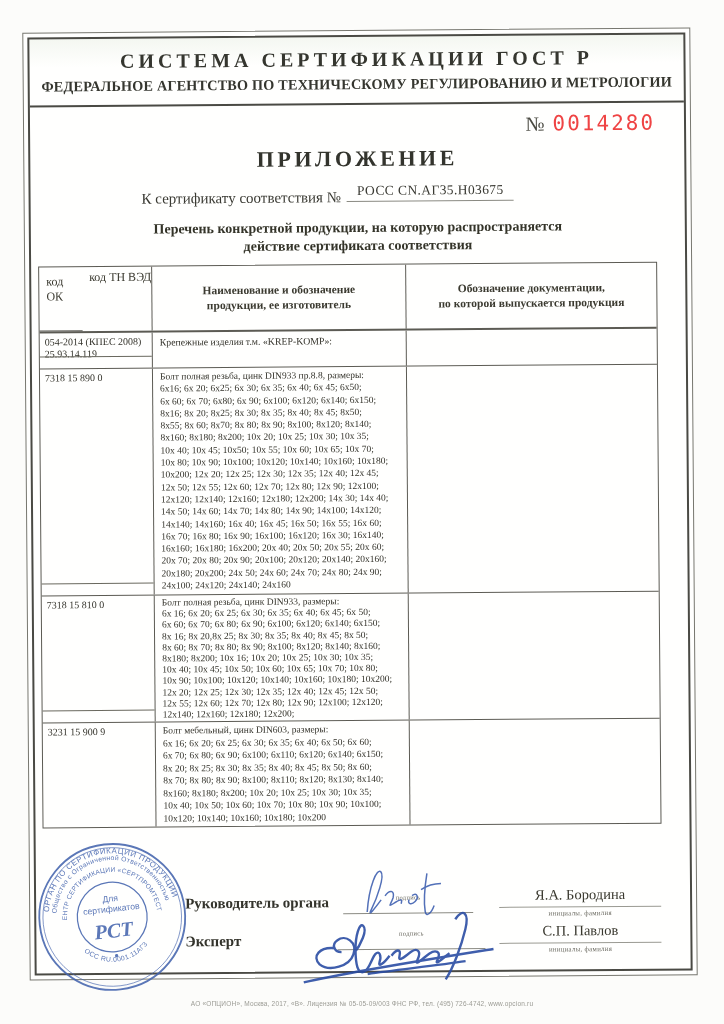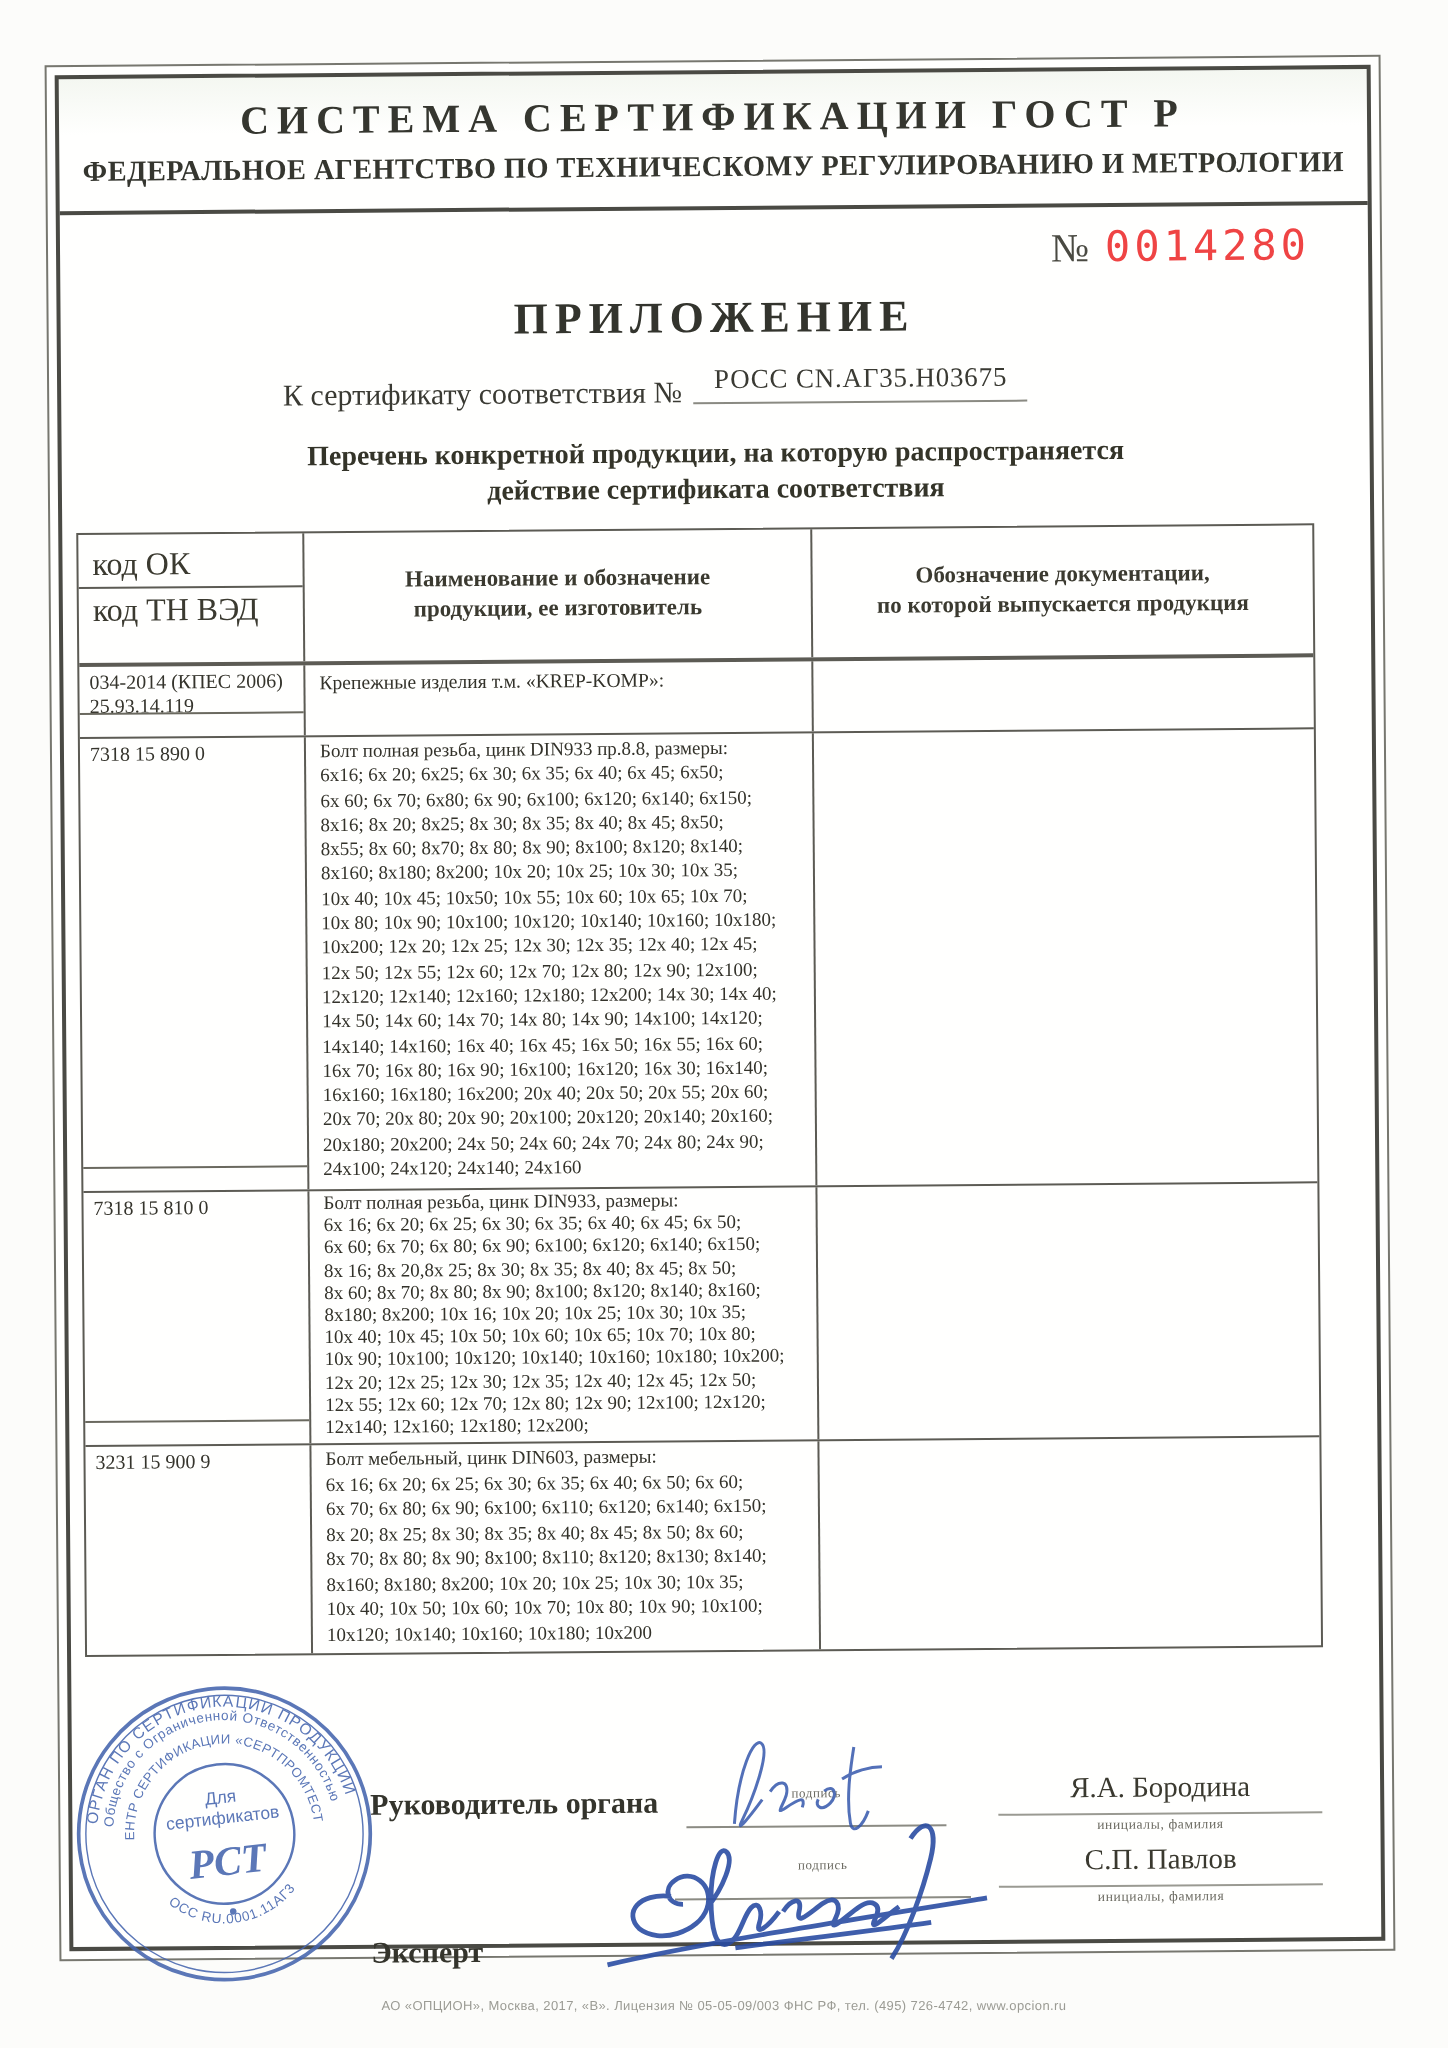--- a/index.html
+++ b/index.html
@@ -31,41 +31,41 @@
   .cert-line{position:absolute;top:158px;left:0;right:60px;text-align:center;white-space:nowrap;}
   .cert-line .cl-label{font-size:15px;color:#3a3a33;}
   .cert-no-wrap{display:inline-block;border-bottom:1px solid #8a8a82;padding:0 10px 2px 10px;transform:translateY(-7px);margin-left:6px;}
   .cert-no-wrap .cl-value{font-size:13.5px;letter-spacing:0.4px;color:#3a3a33;}
 
   .subtitle{position:absolute;top:189px;left:0;right:0;text-align:center;font-size:14px;font-weight:bold;line-height:17.5px;color:#343429;}
 
   
   .ptable{position:absolute;left:14px;top:234px;width:617px;border:1px solid #5c5b54;background:#fffffe;}
   .thead{display:grid;grid-template-columns:113px 254px 1fr;height:64px;border-bottom:2px solid #5c5b54;}
-  .th-codes{border-right:1px solid #5c5b54;display:flex;flex-direction:column;font-size:16px;color:#3b3a30;}
+  .th-codes{border-right:1px solid #5c5b54;display:flex;flex-direction:row;font-size:12px;color:#3b3a30;}
   .th-codes .thc-top{flex:1;border-bottom:1px solid #5c5b54;padding:7px 0 0 7px;}
   .th-codes .thc-bottom{height:22px;padding:3px 0 12px 7px;}
   .th-cell{display:flex;align-items:center;justify-content:center;text-align:center;font-size:11.5px;font-weight:bold;line-height:15px;color:#3b3a30;padding:0 14px;}
   .th-name{border-right:1px solid #5c5b54;}
   .trow{display:grid;grid-template-columns:113px 254px 1fr;border-bottom:1px solid #5c5b54;}
   .trow:last-child{border-bottom:none;}
   .td-code{border-right:1px solid #5c5b54;position:relative;padding:3px 4px 0 5px;font-size:10px;line-height:12px;color:#35342c;}
   .td-code .code-subline{position:absolute;left:0;right:0;bottom:11px;border-bottom:1px solid #6a695f;}
   .td-prod{border-right:1px solid #5c5b54;padding:2px 4px 0 7px;font-size:9.5px;color:#33322a;white-space:pre-line;}
   .td-doc{padding:2px 4px;}
   .row-a{height:35px;}
   .row-b{height:226px;} .row-b .td-prod{line-height:12.3px;}
   .row-c{height:126px;} .row-c .td-prod{line-height:11.2px;}
   .row-d{height:104px;} .row-d .td-prod{line-height:12.5px;}
   .row-a .td-prod{font-size:9.8px;line-height:12px;padding-top:4px;}
 
   
   .role{position:absolute;font-size:15px;font-weight:bold;color:#34342c;white-space:nowrap;}
   .role-head{left:156px;top:864px;}
-  .role-expert{left:156px;top:902px;margin-top:36px;}
+  .role-expert{left:156px;top:902px;}
   .sig-line{position:absolute;border-bottom:1px solid #8b8b83;text-align:center;}
   .sig-line .sub-label{position:absolute;top:2px;left:0;right:0;font-size:6.5px;color:#6d6c63;letter-spacing:0.3px;}
   .sig1-line{left:314px;top:862px;width:130px;height:21px;}
   .sig2-line{left:308px;top:898px;width:148px;height:21px;}
   .name-block{position:absolute;width:162px;text-align:center;}
   .name-block .person{font-size:14.5px;color:#3a392f;padding-bottom:3px;border-bottom:1px solid #9a9a92;}
   .name-block .sub-label{font-size:6.8px;color:#6d6c63;padding-top:2px;letter-spacing:0.3px;}
   .nb1{left:470px;top:858px;}
   .nb2{left:470px;top:894px;}
 
@@ -115,21 +115,21 @@
 продукции, ее изготовитель</span>
         </div>
       <div class="th-cell">
           <span style="white-space:pre-line">Обозначение документации,
 по которой выпускается продукция</span>
         </div>
     </div>
 
     <div class="trow row-a">
       <div class="td-code">
-        <span style="white-space:pre-line">034-2014 (КПЕС 2006)
+        <span style="white-space:pre-line">054-2014 (КПЕС 2008)
 25.93.14.119</span>
         <span class="code-subline"></span>
       </div>
       <div class="td-prod">Крепежные изделия т.м. «KREP-KOMP»:</div>
       <div class="td-doc"></div>
     </div>
 
     <div class="trow row-b">
       <div class="td-code">
         <span>7318 15 890 0</span>

